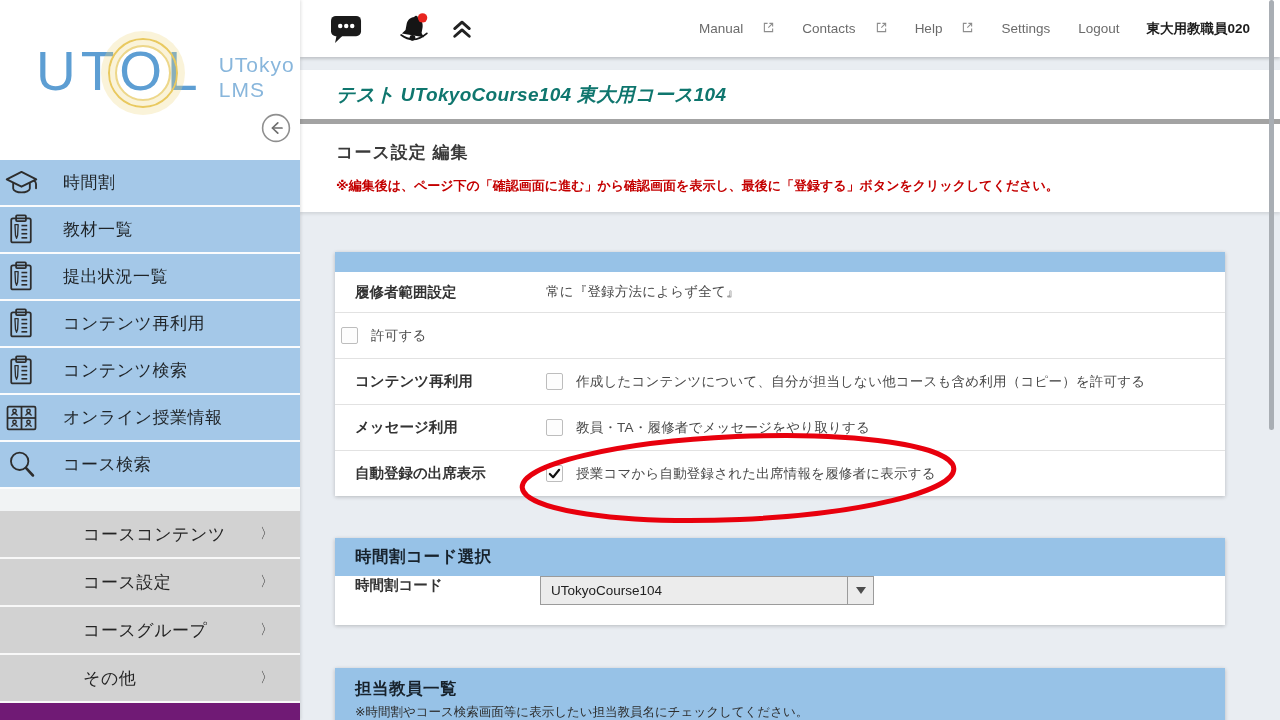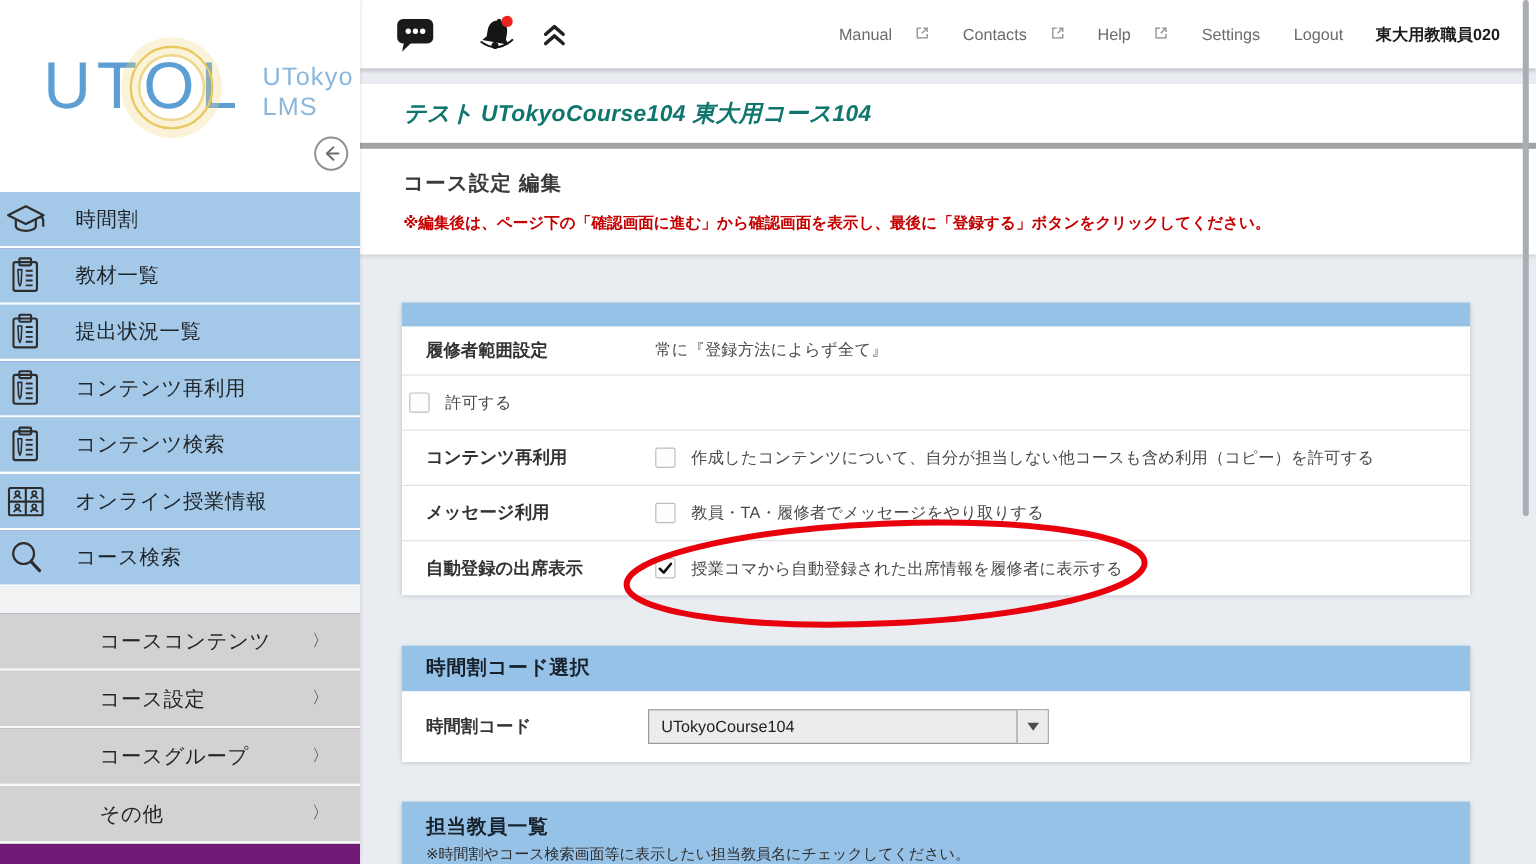--- a/index.html
+++ b/index.html
@@ -51,21 +51,21 @@
   .card-topbar { height:20px; background:#97c2e7; }
   .setting-row { display:flex; align-items:center; height:46px; border-top:1px solid #e2e2e2; }
   .setting-row.first { height:40px; border-top:none; }
   .row-label { width:205px; padding-left:20px; font-size:14.5px; font-weight:bold; color:#333; flex:none; }
   .row-value { display:flex; align-items:center; padding-left:6px; font-size:13.5px; color:#4a4a4a; }
   .checkbox { width:17px; height:17px; border:1px solid #bdbdbd; background:#fdfdfd; border-radius:2px; display:flex; align-items:center; justify-content:center; margin-right:13px; flex:none; cursor:pointer; }
   .row-text { letter-spacing:.2px; }
 
   .card2 { top:481px; }
   .card2-header { height:38px; background:#97c2e7; display:flex; align-items:center; padding-left:20px; font-size:16.5px; font-weight:bold; color:#17222c; letter-spacing:.5px; }
-  .card2-row { height:59px; display:flex; align-items:center; }
+  .card2-row { height:49px; display:flex; }
   .select-control { display:flex; width:334px; height:29px; border:1px solid #9b9b9b; background:#ececec; align-items:center; cursor:pointer; }
   .select-value { flex:1; padding-left:10px; font-size:13.5px; color:#222; }
   .select-arrow { width:26px; height:100%; border-left:1px solid #9b9b9b; display:flex; align-items:center; justify-content:center; background:#ececec; }
 
   .card3 { top:611px; height:120px; }
   .card3-header { background:#97c2e7; padding:10px 20px 12px; }
   .card3-title { font-size:16.5px; font-weight:bold; color:#17222c; letter-spacing:.5px; }
   .card3-note { font-size:12.5px; color:#2d2d2d; margin-top:4px; }
 
   .annotation { position:absolute; left:505px; top:430px; z-index:10; pointer-events:none; }

